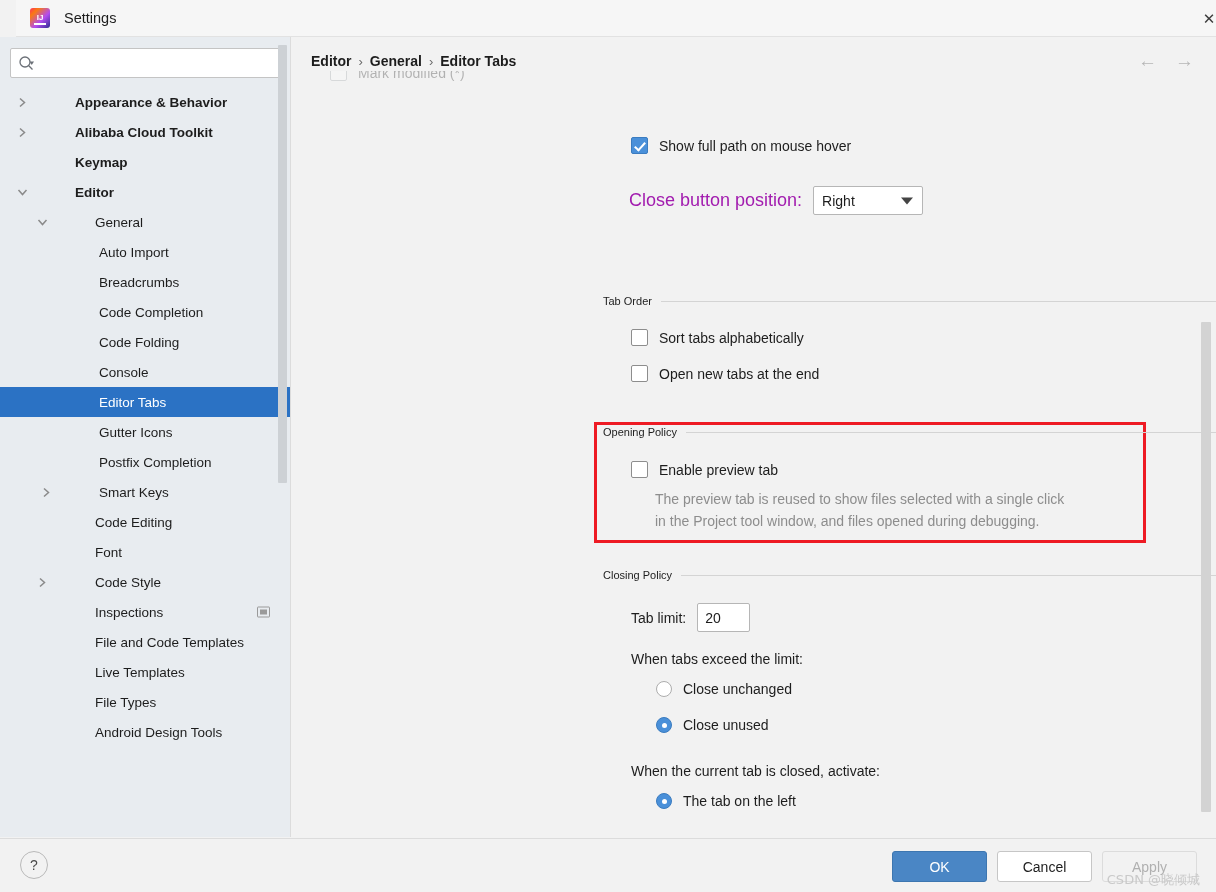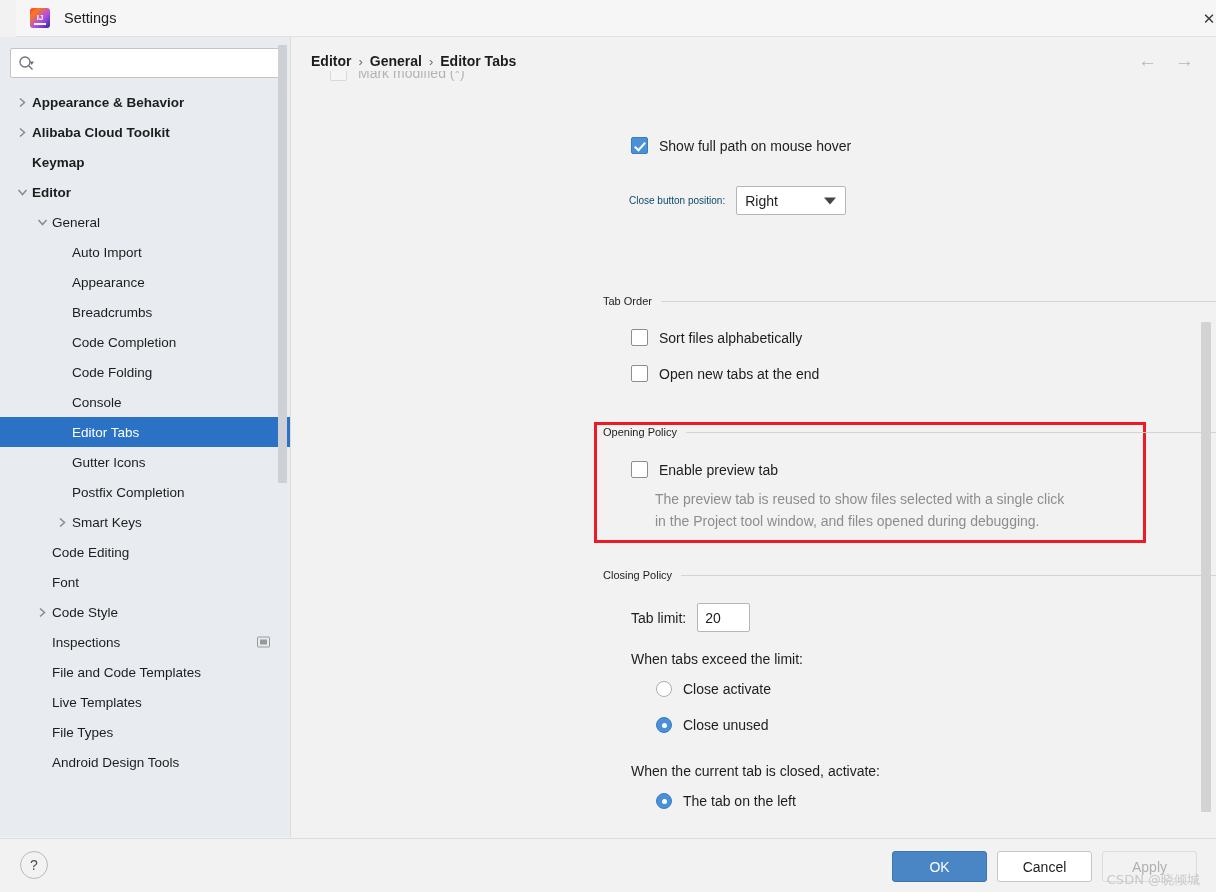--- a/index.html
+++ b/index.html
@@ -57,21 +57,21 @@
   #search-input {
     border: none; outline: none; background: transparent;
     font-family: "Liberation Sans", sans-serif; font-size: 13px;
     width: 100%; margin-left: 5px; color: #1d1d1d;
   }
 
   #tree { margin-top: 9px; position: relative; }
   .tree-item {
     height: 30px; display: flex; align-items: center;
     font-size: 13.5px; color: #1d1d1d; white-space: nowrap;
-    padding-right: 10px; cursor: default; position: relative;
+    padding-right: 10px; cursor: default; position: relative; gap: 43px;
   }
   .tree-item.bold { font-weight: bold; }
   .tree-item.selected { background: #2b72c4; color: #ffffff; }
   .tw {
     width: 16px; height: 16px; flex: none; margin-right: 2px;
     display: flex; align-items: center; justify-content: center;
     color: #6e6e6e; font-size: 10px;
   }
   .tw svg { display:block; }
   .label { overflow: hidden; text-overflow: ellipsis; }
@@ -81,21 +81,21 @@
     border-radius: 1px;
   }
   .proj-badge::after{
     content:""; position:absolute; left:2px; top:2px; right:2px; bottom:2px;
     background:#9a9a9a;
   }
 
   
   .lv0 { padding-left: 14px; }
   .lv1 { padding-left: 34px; }
-  .lv2 { padding-left: 54px; }
+  .lv2 { padding-left: 38px; }
 
   #sidebar-scrollbar {
     position: absolute; right: 3px; top: 8px; width: 9px; height: 520px;
   }
   #sidebar-thumb {
     position: absolute; left: 0; top: 0; width: 9px; height: 438px;
     background: #cdd1d5; border-radius: 1px;
   }
 
   
@@ -161,21 +161,21 @@
   .group-title-row {
     display: flex; align-items: center; gap: 9px;
   }
   .group-title { font-size: 11px; color: #1d1d1d; white-space: nowrap; }
   .group-line { height: 1px; background: #d4d4d4; flex: 1; }
 
   .plain-label { font-size: 14px; color: #1d1d1d; }
 
   
   #cbp-row { position: absolute; left: 337px; top: 115px; display:flex; align-items:center; }
-  #cbp-label { font-size: 10px; color: #0c4a6e; }
+  #cbp-label { font-size: 18px; color: #a21caf; }
   #cbp-select {
     margin-left: 11px; width: 110px; height: 29px; background: #ffffff;
     border: 1px solid #b6b6b6; border-radius: 2px;
     display: flex; align-items: center; padding: 0 8px; position: relative;
   }
   #cbp-value { font-size: 14px; color: #1d1d1d; }
   #cbp-caret {
     position: absolute; right: 9px; top: 50%; transform: translateY(-50%);
     width: 0; height: 0; border-left: 6px solid transparent;
     border-right: 6px solid transparent; border-top: 7px solid #444;
@@ -325,24 +325,20 @@
           </svg>
         </span>
         <span class="label">General</span>
       </div>
       <div class="tree-item lv2">
         <span class="tw"></span>
         <span class="label">Auto Import</span>
       </div>
       <div class="tree-item lv2">
         <span class="tw"></span>
-        <span class="label">Appearance</span>
-      </div>
-      <div class="tree-item lv2">
-        <span class="tw"></span>
         <span class="label">Breadcrumbs</span>
       </div>
       <div class="tree-item lv2">
         <span class="tw"></span>
         <span class="label">Code Completion</span>
       </div>
       <div class="tree-item lv2">
         <span class="tw"></span>
         <span class="label">Code Folding</span>
       </div>
@@ -448,21 +444,21 @@
         <span id="cbp-caret"></span>
       </div>
     </div>
 
     <div id="taborder-title" class="group-title-row">
       <span class="group-title">Tab Order</span>
       <span class="group-line"></span>
     </div>
     <div id="sort-row" class="row">
       <span class="checkbox"></span>
-      <span class="cb-label">Sort files alphabetically</span>
+      <span class="cb-label">Sort tabs alphabetically</span>
     </div>
     <div id="opennew-row" class="row">
       <span class="checkbox"></span>
       <span class="cb-label">Open new tabs at the end</span>
     </div>
 
     <div id="opening-highlight"></div>
     <div id="opening-title" class="group-title-row">
       <span class="group-title">Opening Policy</span>
       <span class="group-line"></span>
@@ -483,21 +479,21 @@
 
     <div id="tablimit-row">
       <span id="tablimit-label">Tab limit:</span>
       <input id="tablimit-input" type="text" value="20" style="">
     </div>
 
     <div id="exceed-label" class="plain-label">When tabs exceed the limit:</div>
 
     <div id="r-unchanged" class="row">
       <span class="radio"></span>
-      <span class="rb-label">Close activate</span>
+      <span class="rb-label">Close unchanged</span>
     </div>
     <div id="r-unused" class="row">
       <span class="radio on"></span>
       <span class="rb-label">Close unused</span>
     </div>
 
     <div id="activate-label" class="plain-label">When the current tab is closed, activate:</div>
 
     <div id="r-left" class="row">
       <span class="radio on"></span>

